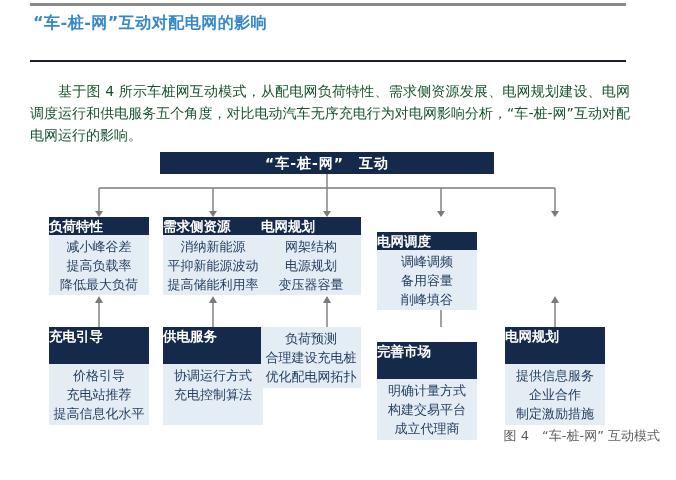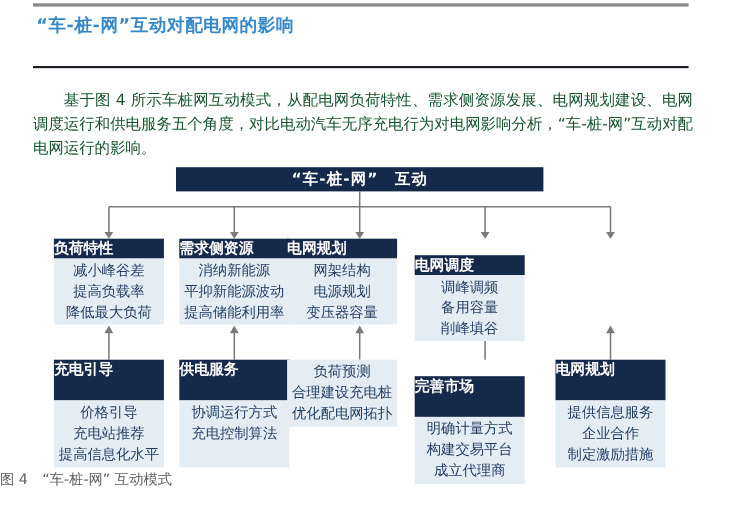--- a/index.html
+++ b/index.html
@@ -39,21 +39,21 @@
   .cell-body {
     background:#e4edf3; color:#1e3a5f; font-size:13px; line-height:19px;
     text-align:center; white-space:pre-line; padding-top:2px;
   }
   .row1 .cell-body { height:60px; }
   .row2 .cell-body { height:61px; }
   .r1 { top:217px; } .r2 { top:327px; }
   .c1 { left:49px; } .c2 { left:163px; } .c3 { left:261px; } .c4 { left:377px;margin-top:15px; } .c5 { left:505px; }
   .caption {
     position:absolute; left:0; top:427px; width:660px;
-    text-align:left; font-size:13px; color:#5f5f5f;
+    text-align:right; font-size:13px; color:#5f5f5f;
   }
 </style>
 </head>
 <body>
 
 <div class="page">
 
   <div class="top-rule"></div>
 
   <h1 class="title">“车-桩-网”互动对配电网的影响</h1>

